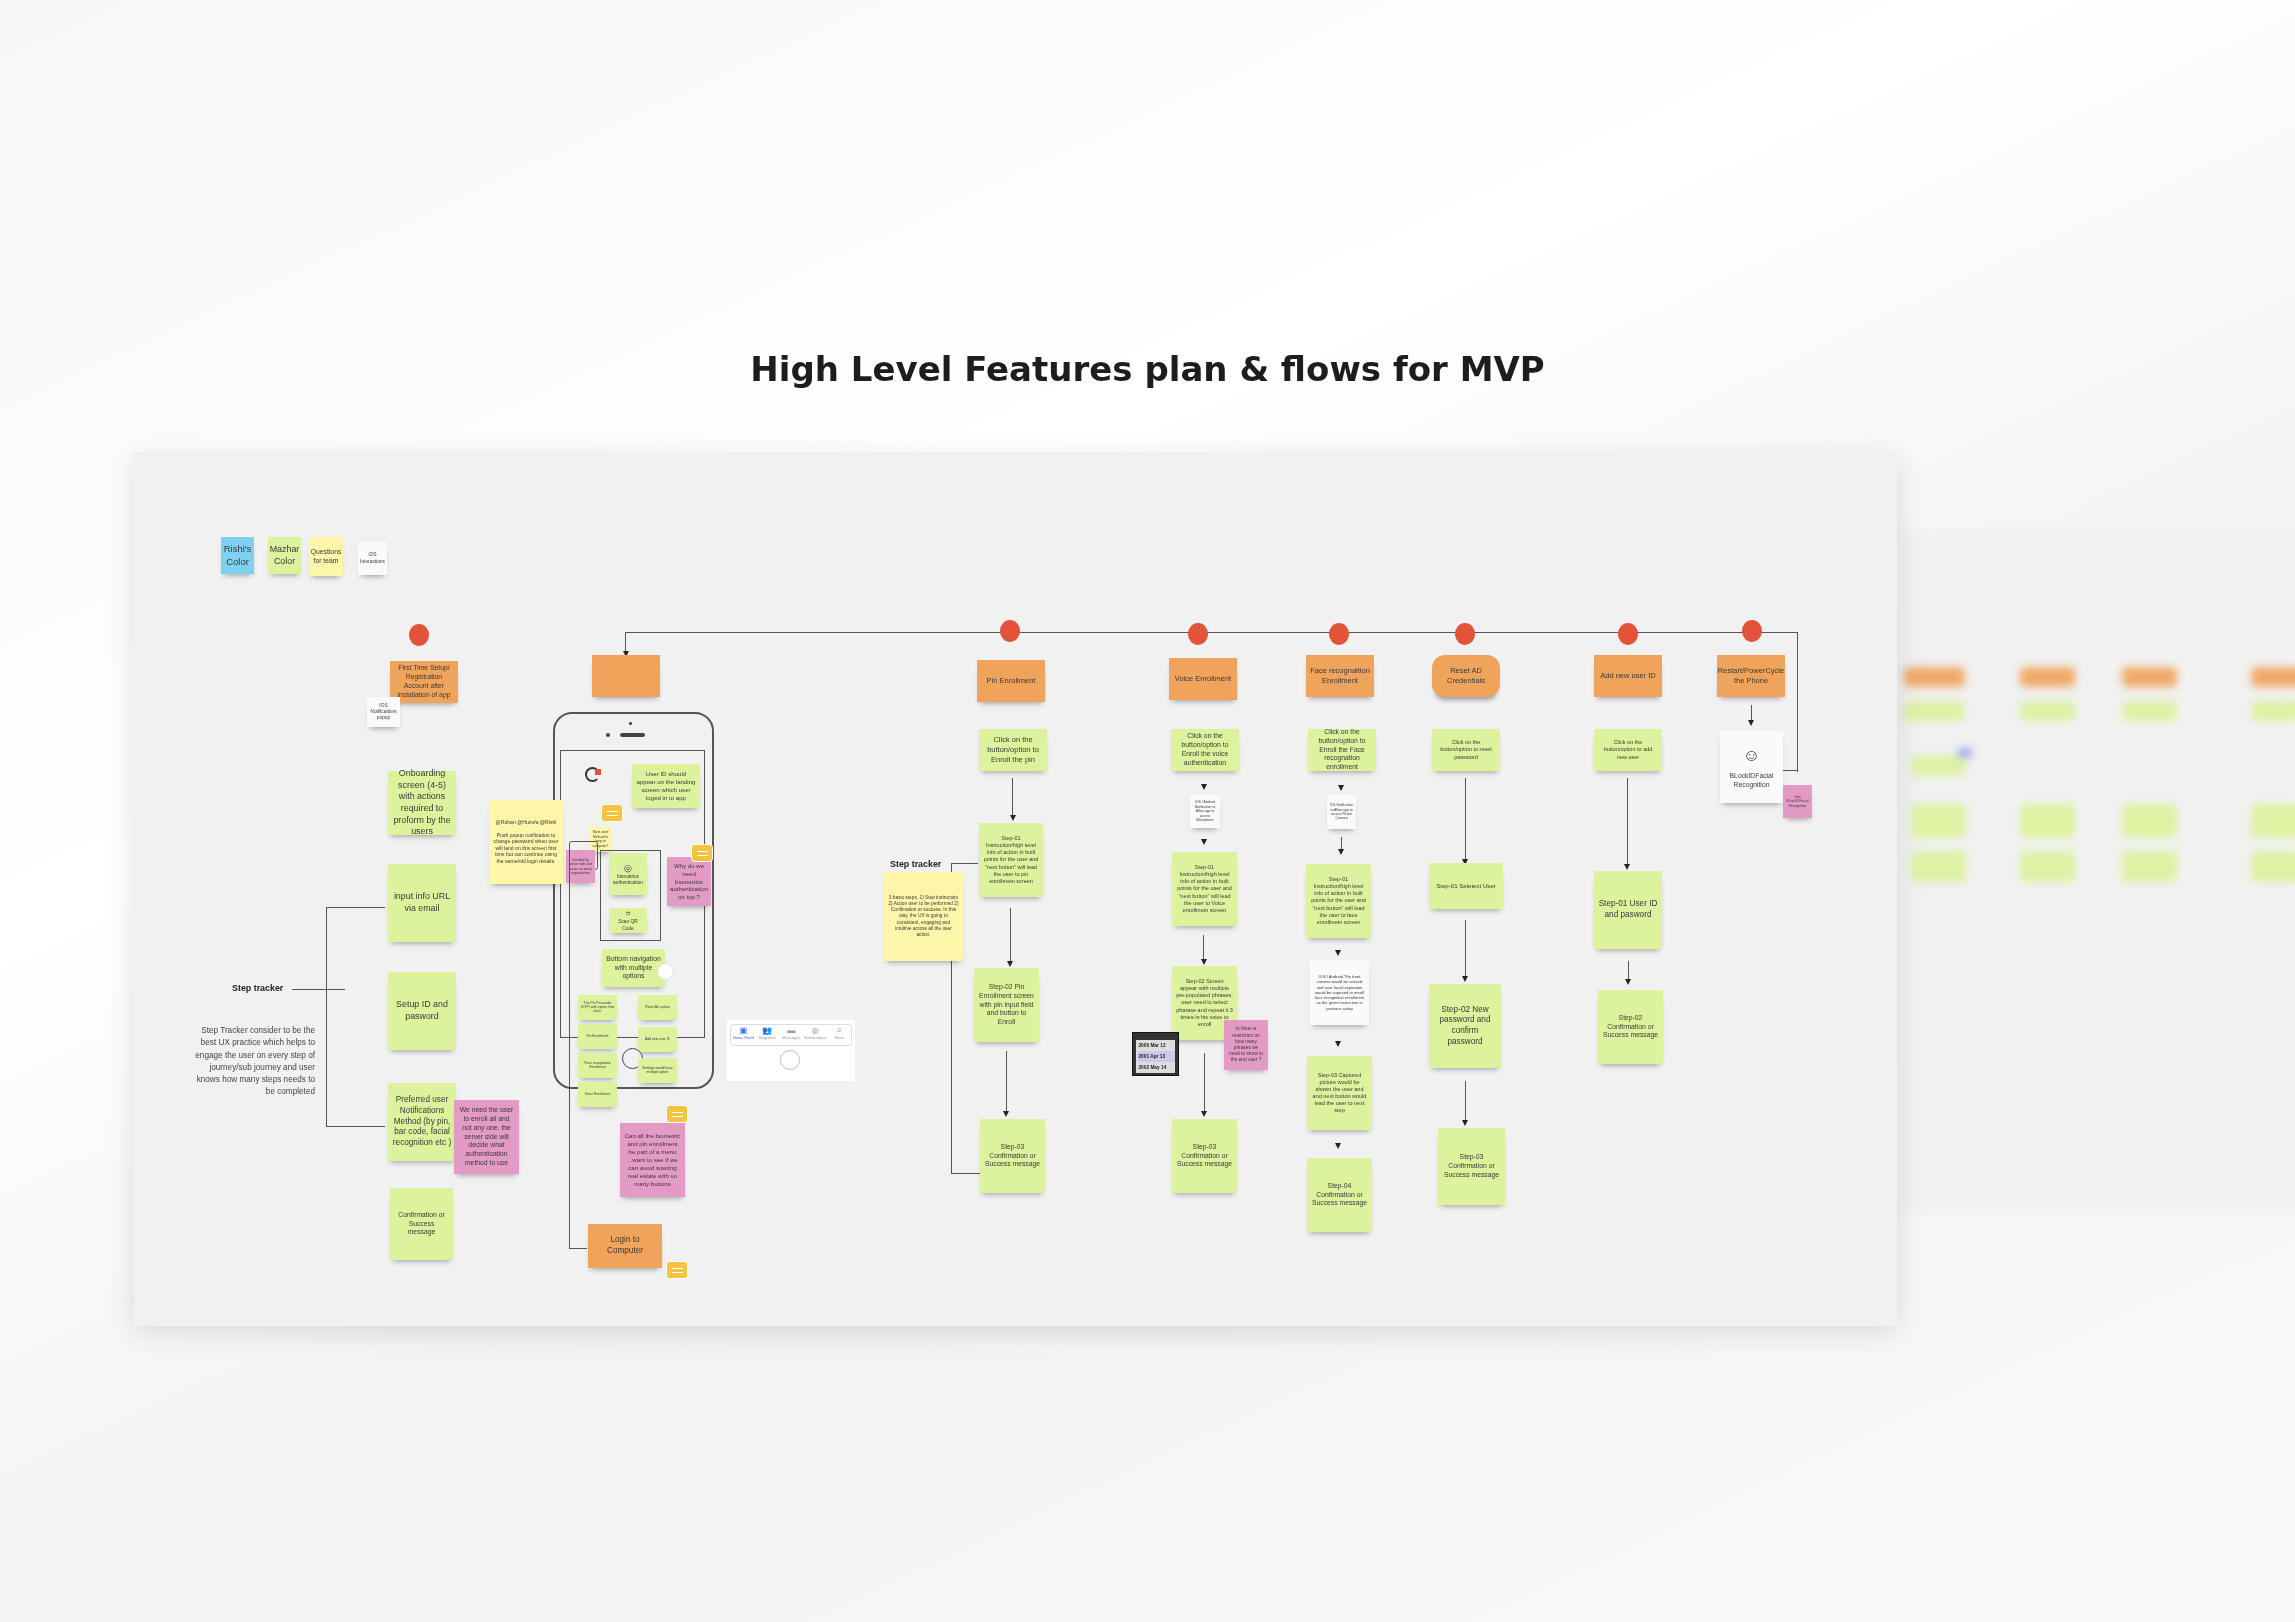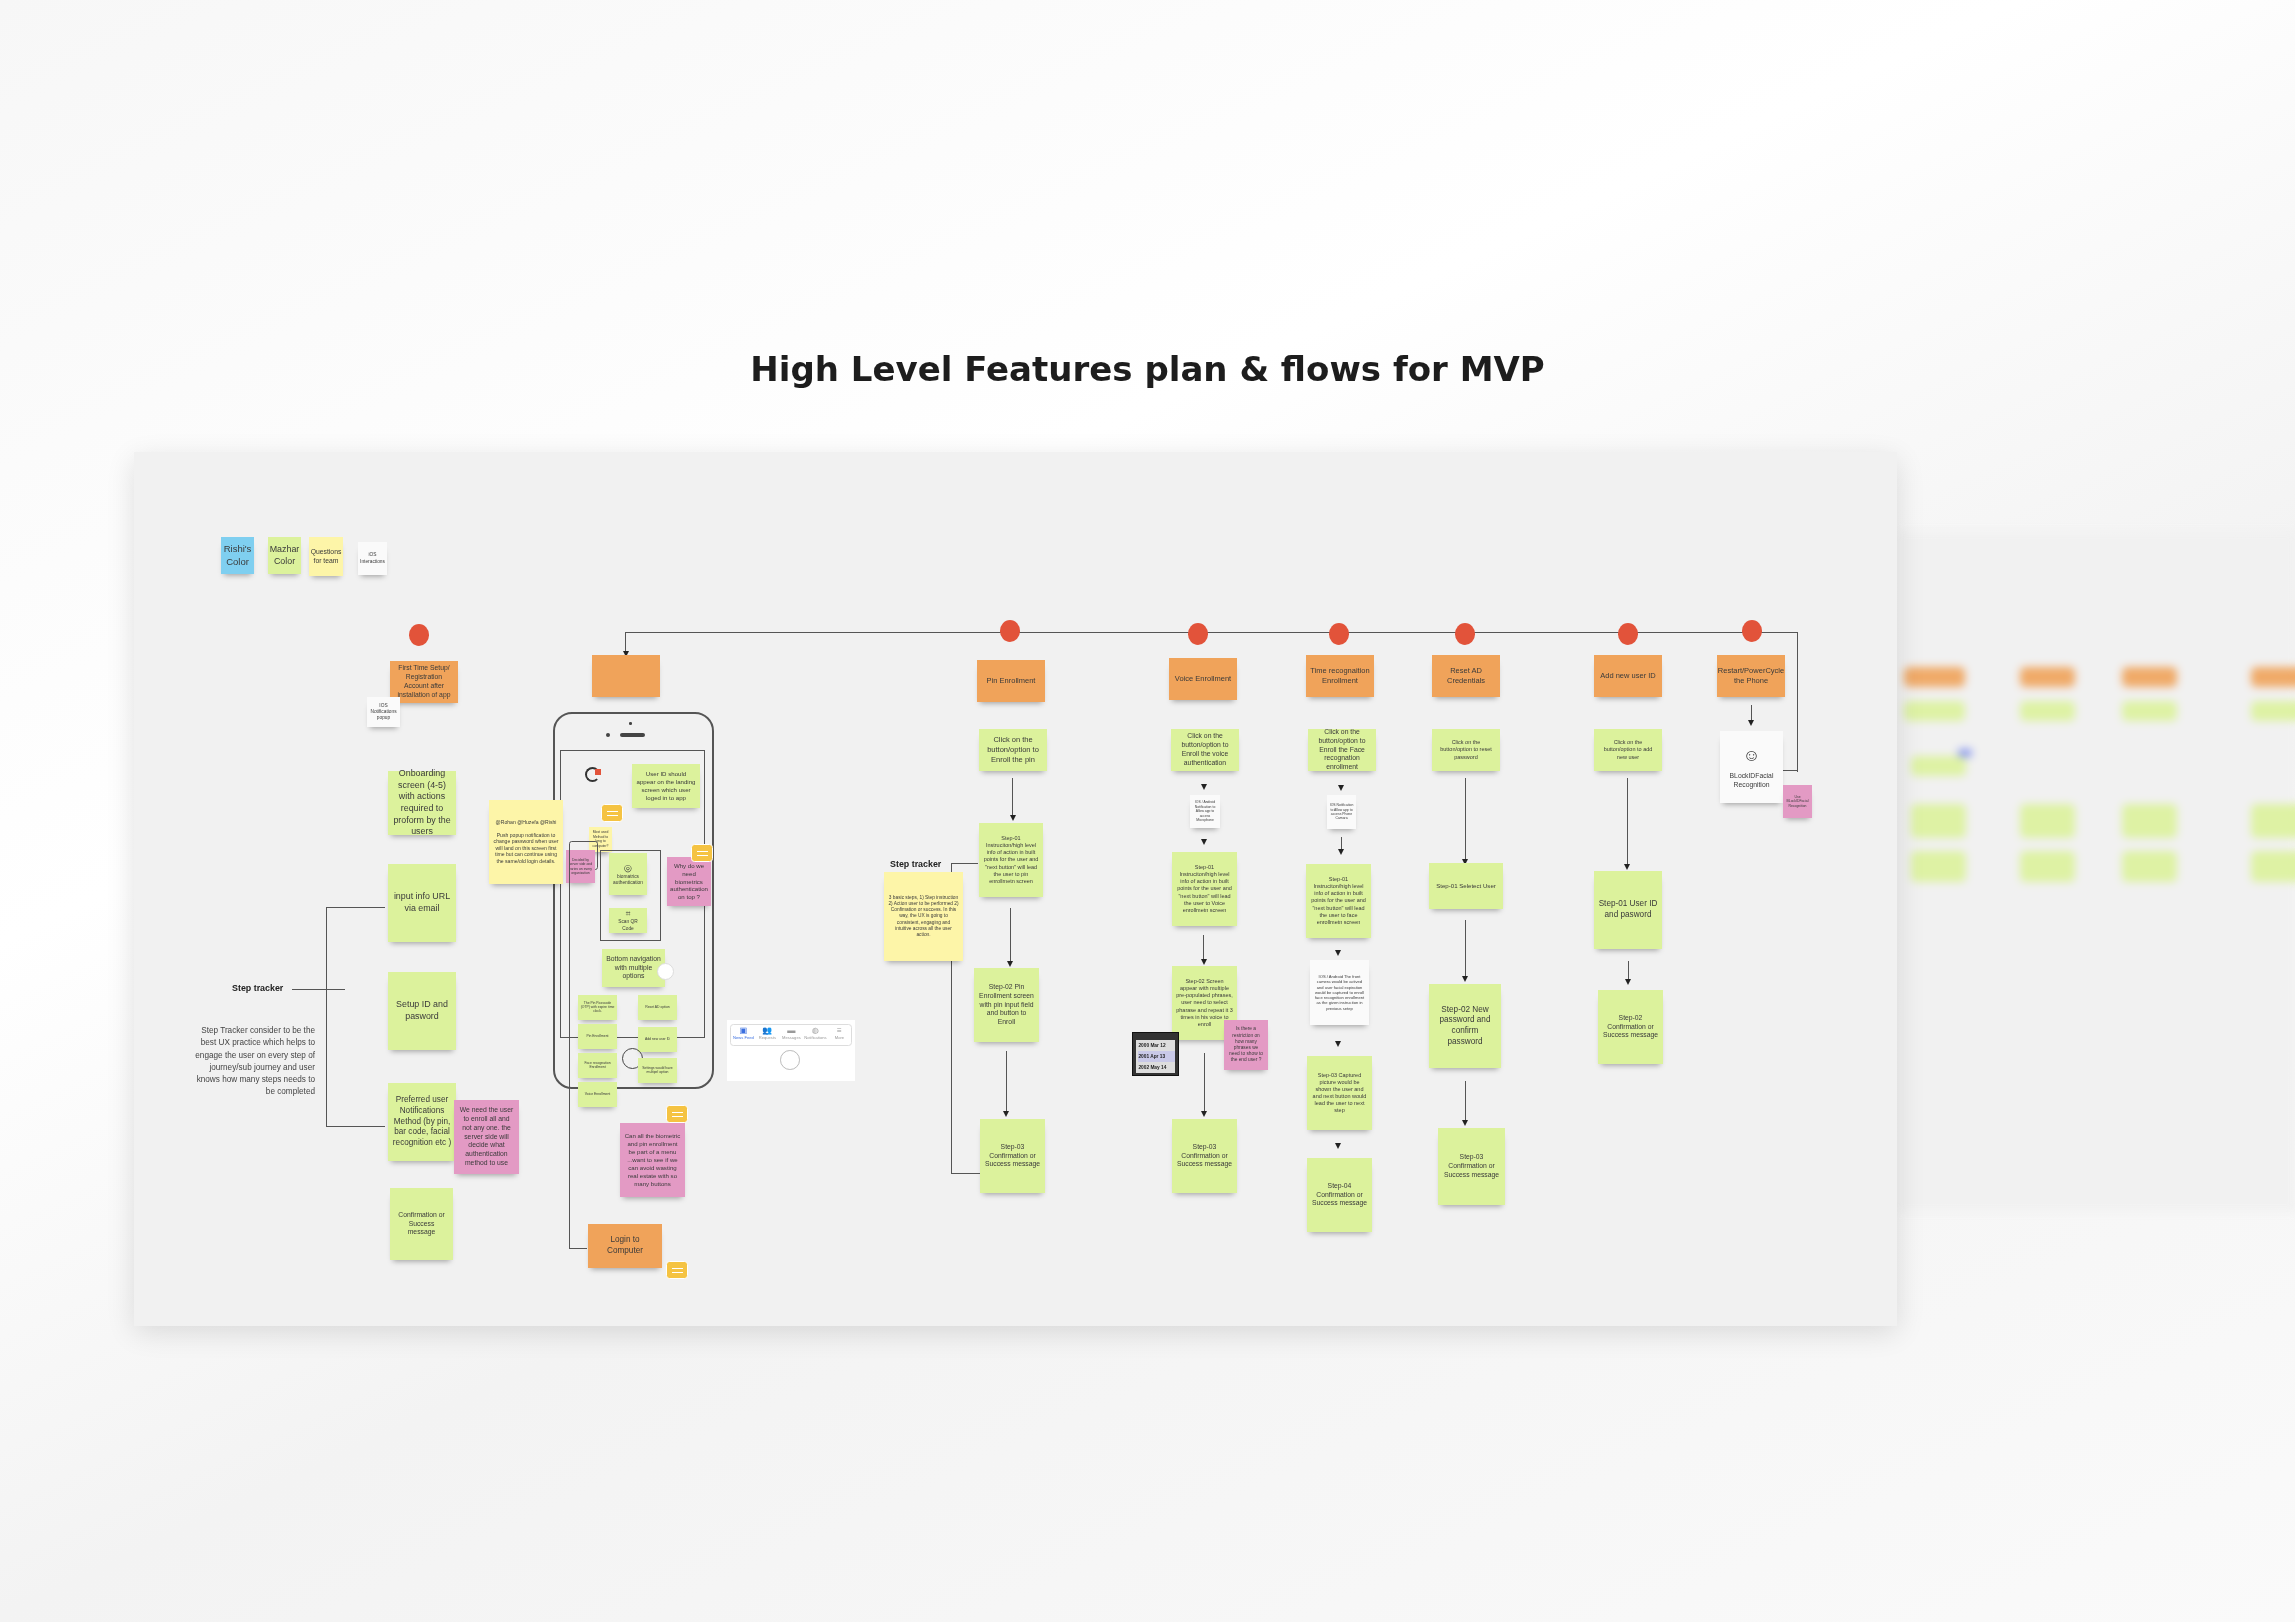--- a/index.html
+++ b/index.html
@@ -182,35 +182,35 @@
   <div style="background:#ddd;margin:6.8px 2.7px 0 2.7px;height:33px;font-size:4.8px;color:#222;font-weight:bold;line-height:11px;padding-left:2.7px;">
     <div>2000 Mar 12</div>
     <div style="background:#c9c9e8">2001 Apr 13</div>
     <div>2002 May 14</div>
   </div>
 </div>
 <div class="line" style="left:1204px;top:1053px;width:1.4px;height:59px;"></div>
 <div class="arrow" style="left:1201px;top:1111px;"></div>
 <div class="note green" style="left:1172px;top:1119px;width:65px;height:74px;font-size:6.8px;">Step-03 Confirmation or Success message</div>
 
-<div class="note orange" style="left:1306px;top:655px;width:68px;height:42px;font-size:7.5px;">Time recognaition Enrollment</div>
+<div class="note orange" style="left:1306px;top:655px;width:68px;height:42px;font-size:7.5px;">Face recognaition Enrollment</div>
 <div class="note green" style="left:1308px;top:729px;width:68px;height:42px;font-size:6.8px;">Click on the button/option to Enroll the Face recognation enrollment</div>
 <div class="arrow" style="left:1338px;top:785px;"></div>
 <div class="note white" style="left:1327px;top:795px;width:29px;height:34px;font-size:3.4px;padding:1.4px;">IOS Notification to Allow app to access Phone Camara</div>
 <div class="line" style="left:1341px;top:837px;width:1.4px;height:13.6px;"></div>
 <div class="arrow" style="left:1338px;top:849px;"></div>
 <div class="note green" style="left:1306px;top:864px;width:65px;height:74px;font-size:5.5px;">Step-01 Instruciton/high level info of action in built points for the user and "next button" will lead the user to face enrollmetn screen</div>
 <div class="arrow" style="left:1335px;top:950px;"></div>
 <div class="note white" style="left:1310px;top:960px;width:59px;height:65px;font-size:4.1px;">IOS / Android The front camera would be actived and user facial expiration would be captured to enroll face recognition enrollment as the given instruciton in previous setep</div>
 <div class="arrow" style="left:1335px;top:1041px;"></div>
 <div class="note green" style="left:1307px;top:1056px;width:65px;height:74px;font-size:5.5px;">Step-03 Captured picture would be shown the user and and next button would lead the user to next step</div>
 <div class="arrow" style="left:1335px;top:1143px;"></div>
 <div class="note green" style="left:1307px;top:1158px;width:65px;height:74px;font-size:6.8px;">Step-04 Confirmation or Success message</div>
 
-<div class="note orange" style="left:1432px;top:655px;width:68px;height:42px;font-size:7.5px;">Reset AD Credentials</div>
+<div class="note orange" style="left:1432px;top:655px;width:68px;height:42px;font-size:7.5px;border-radius:13px;">Reset AD Credentials</div>
 <div class="note green" style="left:1432px;top:729px;width:68px;height:42px;font-size:5.5px;">Click on the button/option to reset password</div>
 <div class="line" style="left:1465px;top:778px;width:1.4px;height:82px;"></div>
 <div class="arrow" style="left:1462px;top:859px;"></div>
 <div class="note green" style="left:1429px;top:863px;width:74px;height:46px;font-size:6.1px;">Step-01 Seletect User</div>
 <div class="line" style="left:1465px;top:920px;width:1.4px;height:59px;"></div>
 <div class="arrow" style="left:1462px;top:976px;"></div>
 <div class="note green" style="left:1429px;top:984px;width:72px;height:84px;font-size:8.2px;">Step-02 New password and confirm password</div>
 <div class="line" style="left:1465px;top:1081px;width:1.4px;height:41px;"></div>
 <div class="arrow" style="left:1462px;top:1120px;"></div>
 <div class="note green" style="left:1438px;top:1128px;width:67px;height:77px;font-size:6.8px;">Step-03 Confirmation or Success message</div>

